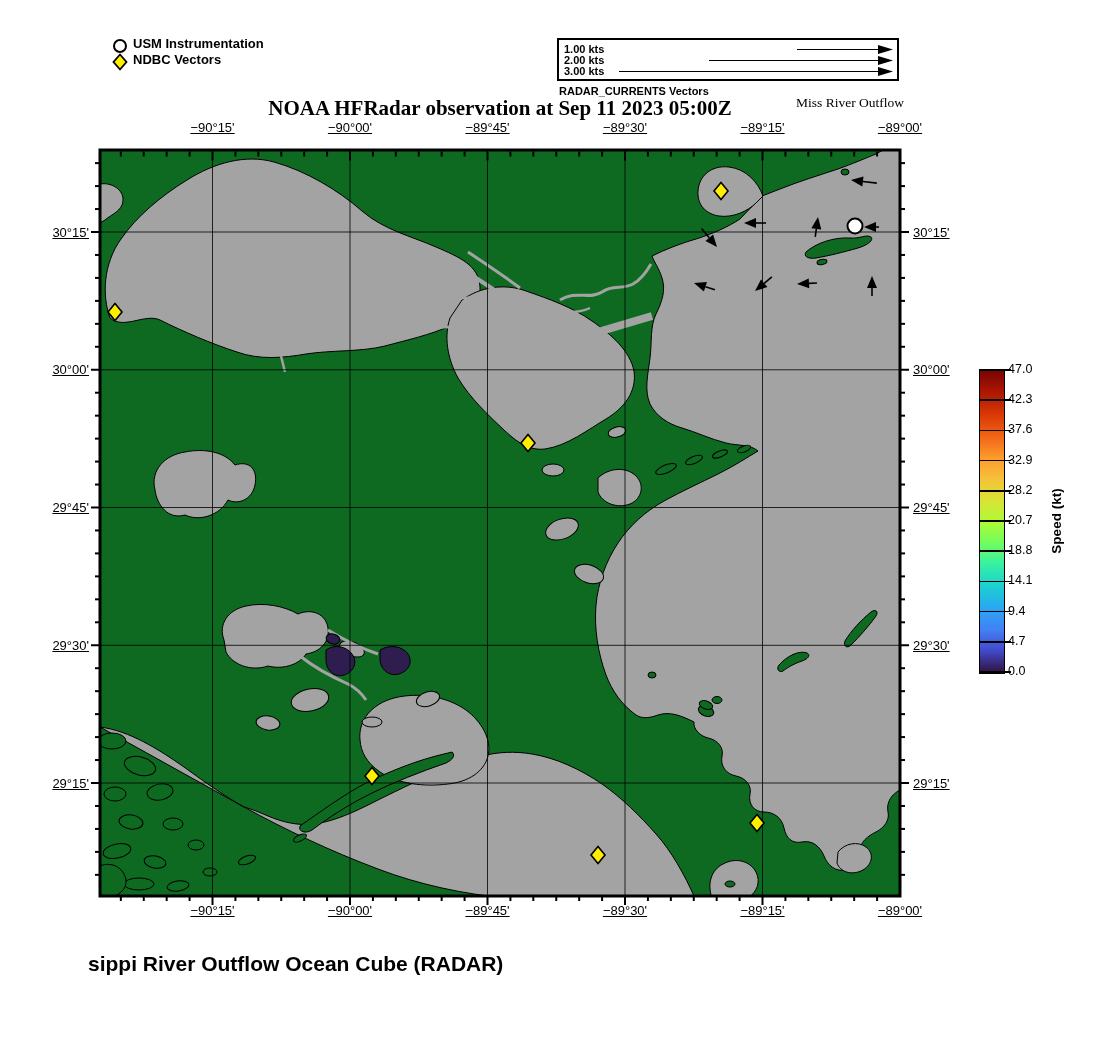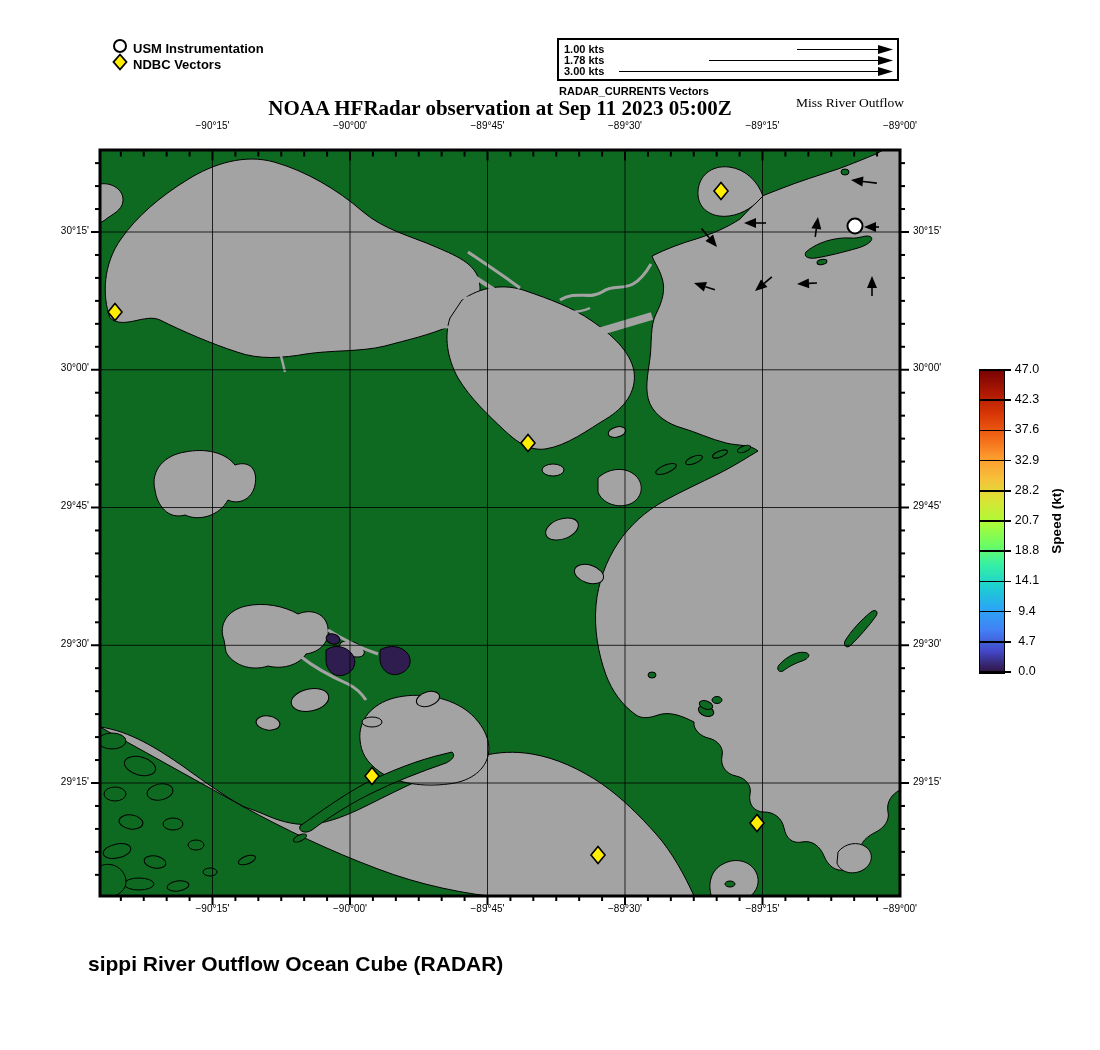--- a/index.html
+++ b/index.html
@@ -1,31 +1,31 @@
 <!DOCTYPE html>
 <html style="--land: #0e6a20; --water: #a3a3a3; --navy: #2e1d4e;"><head>
 <meta charset="utf-8">
 <style>
   html,body{margin:0;padding:0;background:#fff;}
   body{width:1100px;height:1050px;position:relative;font-family:"Liberation Sans",sans-serif;color:#000;overflow:hidden;}
   #map-svg{position:absolute;left:0;top:0;}
   .geo{stroke:#000;stroke-width:1;}
   .frame{fill:none;stroke:#000;stroke-width:3;}
-  .legend-row{position:absolute;display:flex;align-items:flex-end;gap:3px;}
+  .legend-row{position:absolute;display:flex;align-items:flex-start;gap:3px;}
   .legend-label{font-weight:bold;font-size:13px;white-space:nowrap;}
   #scale-box{position:absolute;left:557px;top:38px;width:338px;height:39px;background:#fff;border:2.5px solid #000;}
   .scale-label{position:absolute;left:5px;font-weight:bold;font-size:11px;line-height:11px;white-space:nowrap;}
   #scale-caption{position:absolute;left:559px;top:85px;font-weight:bold;font-size:11px;}
   #main-title{position:absolute;left:100px;top:96px;width:800px;text-align:center;font-family:"Liberation Serif",serif;font-weight:bold;font-size:21px;white-space:nowrap;}
   #region-label{position:absolute;left:765px;top:95px;width:170px;text-align:center;font-family:"Liberation Serif",serif;font-weight:normal;font-size:13.5px;white-space:nowrap;}
   #footer-title{position:absolute;left:88px;top:908px;font-weight:bold;font-size:21px;white-space:nowrap;z-index:5;margin-top:44px;}
-  .axis-label{position:absolute;font-size:10px;white-space:nowrap;}
+  .axis-label{position:absolute;font-size:13px;white-space:nowrap;text-decoration:underline;}
   #colorbar-bar{position:absolute;left:979px;top:370px;width:24px;height:302px;border:1.5px solid #000;}
   .cb-tick{position:absolute;left:979px;width:32px;height:1.5px;background:#000;}
-  .cb-label{position:absolute;left:1008px;width:38px;text-align:center;font-size:12.5px;}
+  .cb-label{position:absolute;left:1008px;width:38px;text-align:left;font-size:12.5px;}
   #colorbar-title{position:absolute;left:1056px;top:521px;transform:translate(-50%,-50%) rotate(-90deg);font-weight:bold;font-size:13.5px;white-space:nowrap;}
 </style>
 </head>
 <body>
 
 <svg id="map-svg" width="1100" height="1050" viewBox="0 0 1100 1050">
   <defs>
     <clipPath id="mapclip">
         <rect x="100" y="150" width="800" height="746"></rect>
       </clipPath>
@@ -331,21 +331,21 @@
 </div>
 <div class="legend-row" style="left:110px;top:52px;">
   <svg width="20" height="20">
       <path d="M10,2.5 L16.5,10 L10,17.5 L3.5,10 Z" fill="#ffee00" stroke="#000" stroke-width="1.8"></path>
     </svg>
   <span class="legend-label">NDBC Vectors</span>
 </div>
 
 <div id="scale-box">
   <span class="scale-label" style="top:4px;">1.00 kts</span>
-  <span class="scale-label" style="top:15px;">1.78 kts</span>
+  <span class="scale-label" style="top:15px;">2.00 kts</span>
   <span class="scale-label" style="top:26px;">3.00 kts</span>
   <svg id="scale-arrows" width="338" height="39" style="position:absolute;left:0;top:0;">
       <g>
         <line x1="238" y1="9.5" x2="323" y2="9.5" stroke="#000" stroke-width="1.2"></line>
         <polygon points="334,9.5 319,5 319,14" fill="#000"></polygon>
       </g>
       <g>
         <line x1="150" y1="20.5" x2="323" y2="20.5" stroke="#000" stroke-width="1.2"></line>
         <polygon points="334,20.5 319,16 319,25" fill="#000"></polygon>
       </g>

